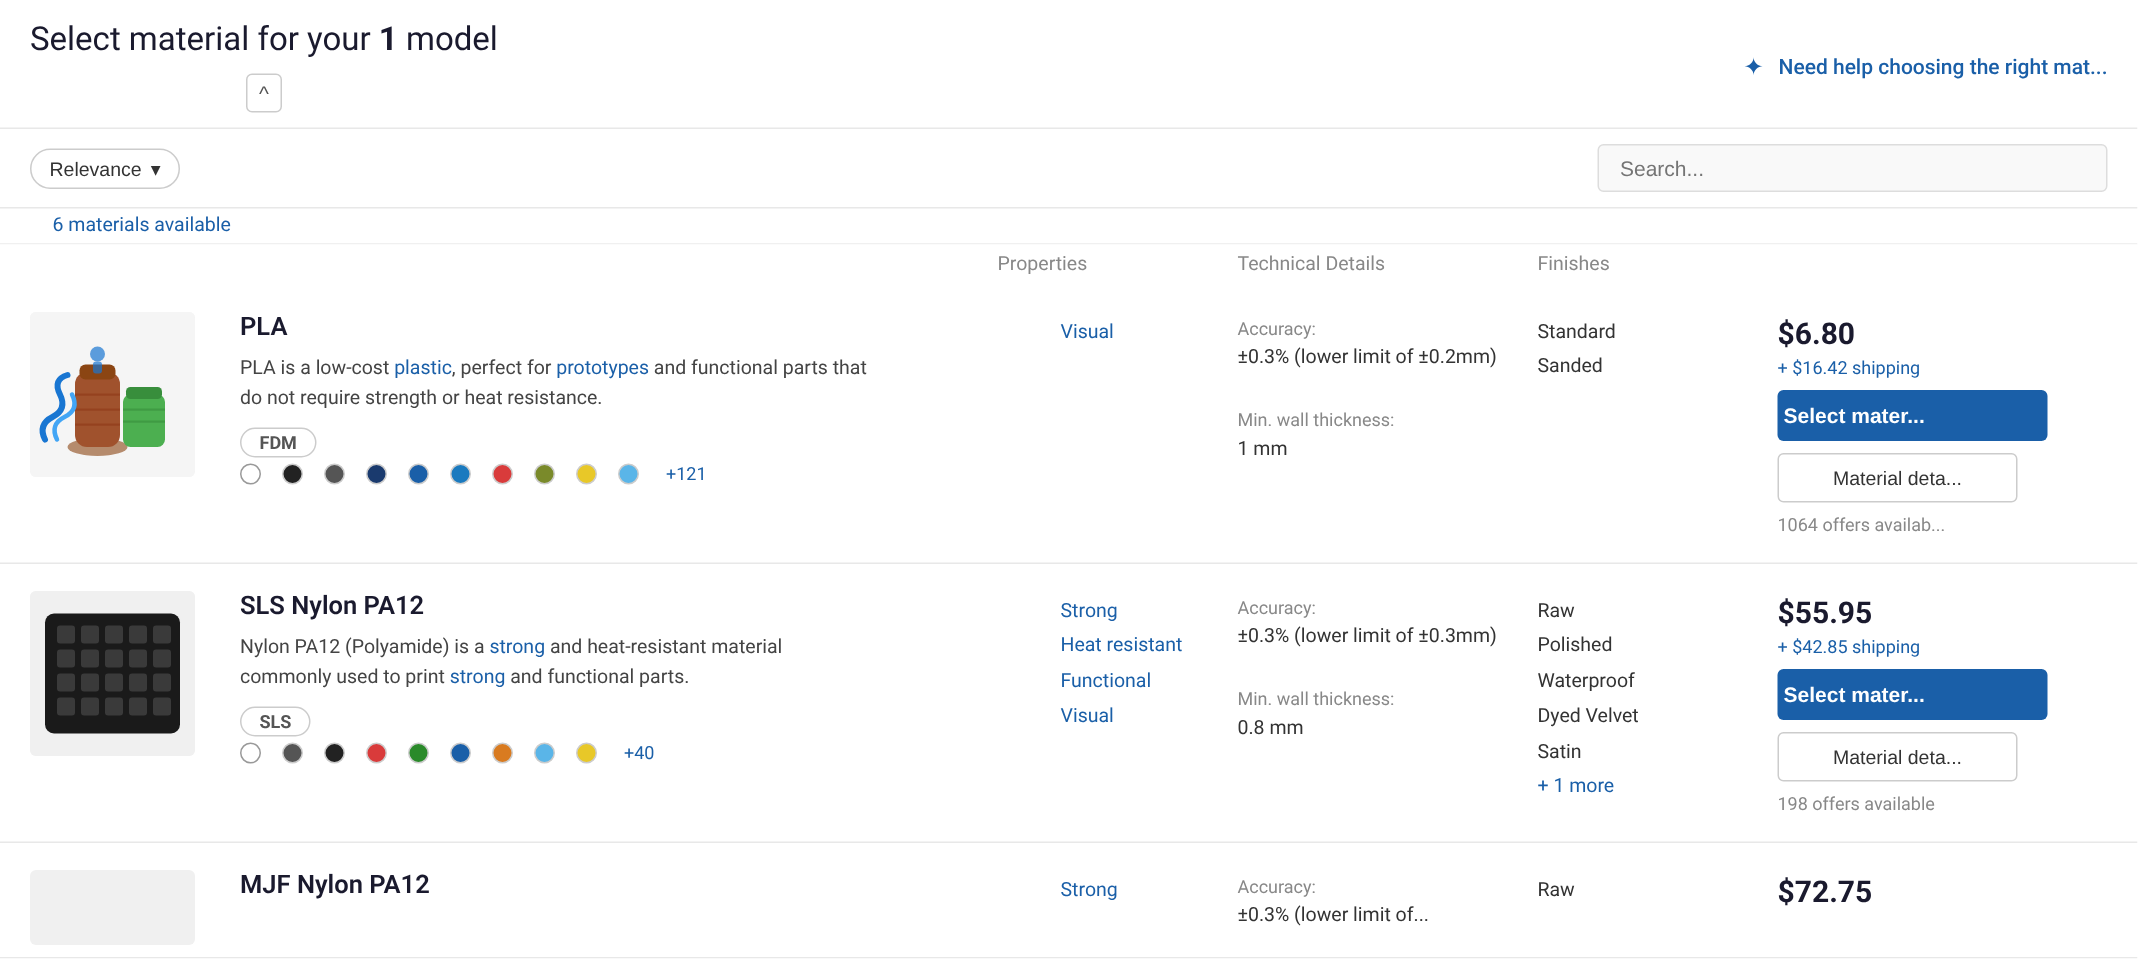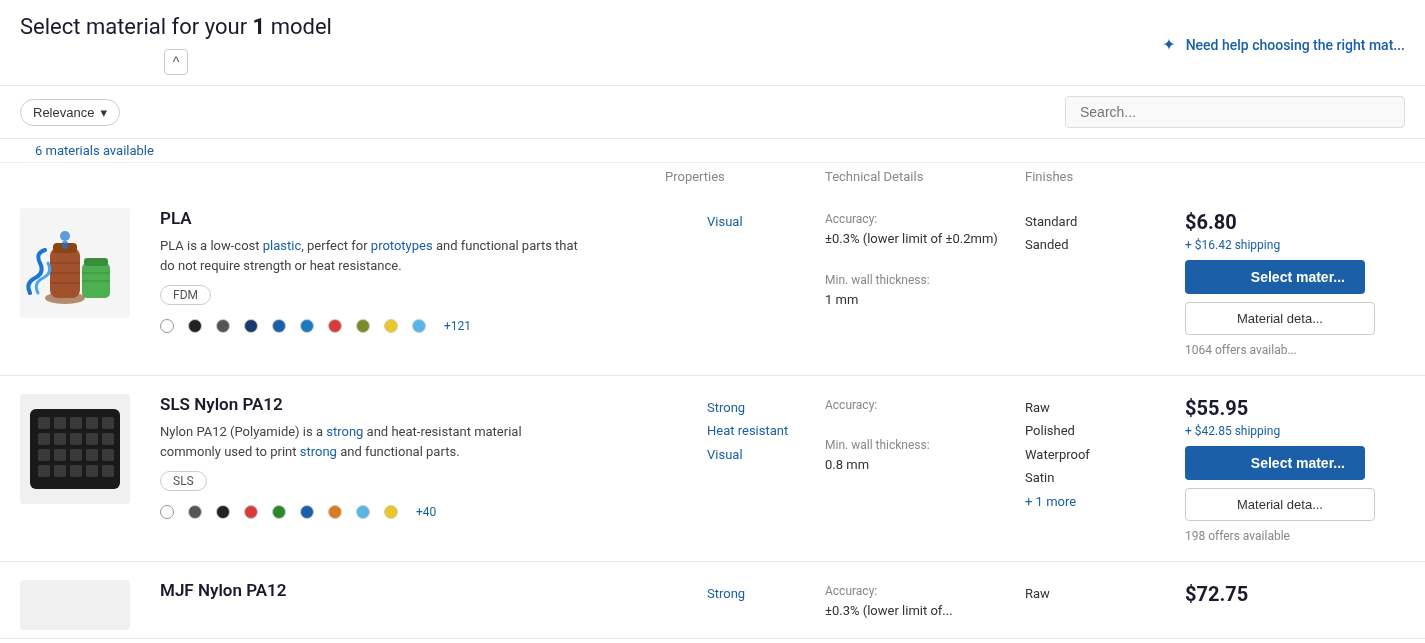--- a/index.html
+++ b/index.html
@@ -128,21 +128,21 @@
       color: #1a5fa8;
       text-decoration: none;
     }
     .tag-badge {
       display: inline-block;
       border: 1px solid #ccc;
       border-radius: 20px;
       padding: 2px 12px;
       font-size: 12px;
       color: #555;
-      margin-bottom: 10px;
+      font-weight: bold;
     }
     .color-dots {
       display: flex;
       align-items: center;
       gap: 14px;
       margin-top: 4px;
     }
     .color-dot {
       width: 14px;
       height: 14px;
@@ -212,36 +212,36 @@
     .price-shipping {
       font-size: 12px;
       color: #1a5fa8;
       margin-top: -4px;
     }
     .btn-select {
       background: #1a5fa8;
       color: #fff;
       border: none;
       border-radius: 4px;
-      padding: 9px 20px;
+      padding: 9px 4px;
       font-size: 14px;
       font-weight: 600;
       cursor: pointer;
       width: 180px;
-      text-align: right;
+      text-align: left;
     }
     .btn-details {
       background: #fff;
       color: #333;
       border: 1px solid #ccc;
       border-radius: 4px;
       padding: 8px 16px;
       font-size: 13px;
       cursor: pointer;
-      width: 190px;
+      width: 160px;
       text-align: center;
     }
     .offers-count {
       font-size: 12px;
       color: #888;
     }
     
     .pla-image {
       width: 100%;
       height: 100%;
@@ -416,34 +416,37 @@
       <span class="color-dot orange"></span>
       <span class="color-dot light-blue"></span>
       <span class="color-dot yellow"></span>
       <span class="colors-more">+40</span>
     </div>
   </div>
 
   <div class="props-col">
     <div>Strong</div>
     <div>Heat resistant</div>
+    <div>Functional</div>
     <div>Visual</div>
   </div>
 
   <div class="tech-col">
     <div class="label">Accuracy:</div>
+    <div class="value">±0.3% (lower limit of ±0.3mm)</div>
     <br>
     <div class="label">Min. wall thickness:</div>
     <div class="value">0.8 mm</div>
   </div>
 
   <div class="finishes-col">
     <div>Raw</div>
     <div>Polished</div>
     <div>Waterproof</div>
+    <div>Dyed Velvet</div>
     <div>Satin</div>
     <div class="more-link">+ 1 more</div>
   </div>
 
   <div class="price-col">
     <div class="price-main">$55.95</div>
     <div class="price-shipping">+ $42.85 shipping</div>
     <button class="btn-select">Select mater...</button>
     <button class="btn-details">Material deta...</button>
     <span class="offers-count">198 offers available</span>

